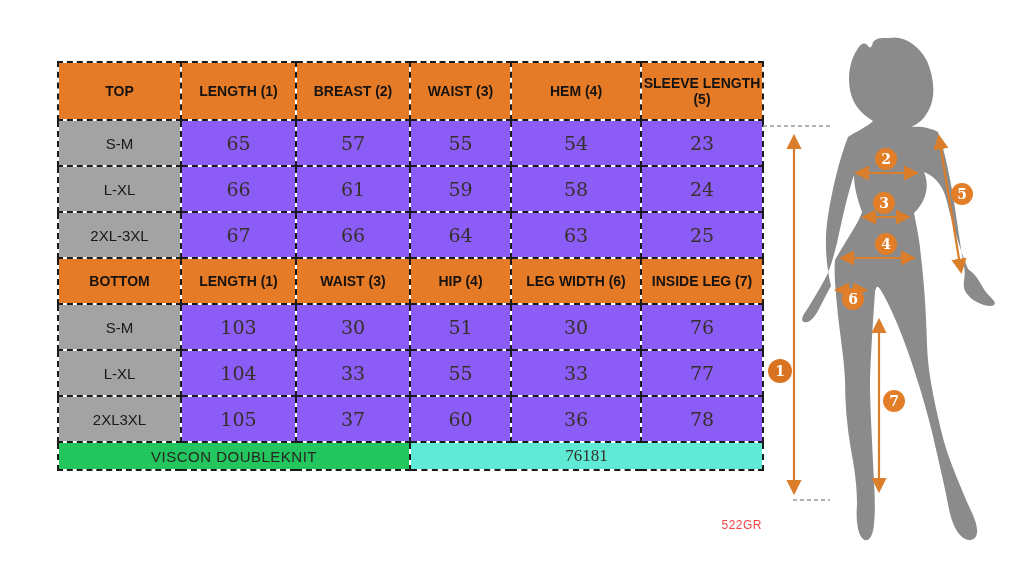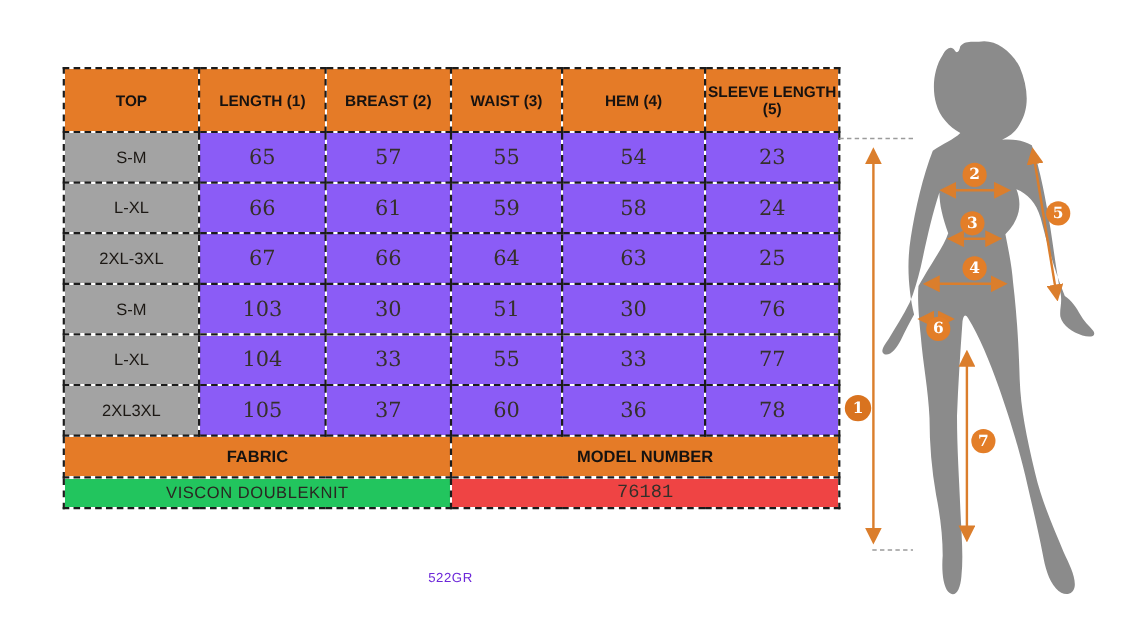--- a/index.html
+++ b/index.html
@@ -25,29 +25,29 @@
   }
   td.vcell{
     background:#8b5cf6;color:#35302a;
     font-family:"DejaVu Serif",serif;font-size:19px;
   }
   td.fab-label{background:#E57B27;color:#161210;font-weight:bold;font-size:15px;}
   td.fab-value{
     background:#22c55e;color:#2a2621;font-size:15px;letter-spacing:.5px;
   }
   td.model-value{
-    background:#ef4444;color:#35302a;font-family:Liberation Mono, monospace;font-size:17px;
+    background:#5eead4;color:#35302a;font-family:Liberation Serif, serif;font-size:17px;
   }
   tr.r-head{height:58px;}
   tr.r-data{height:46px;}
   tr.r-fab{height:38px;}
   tr.r-foot{height:28px;}
   .code-line{
-    position:absolute;left:57px;top:518px;width:705px;text-align:center;
-    font-size:12px;color:#6d28d9;letter-spacing:.5px;
+    position:absolute;left:57px;top:518px;width:705px;text-align:right;
+    font-size:12px;color:#ef4444;letter-spacing:.5px;
   }
   
   .fig-svg{position:absolute;left:0;top:0;width:1024px;height:571px;}
   .badge{
     position:absolute;width:22px;height:22px;border-radius:50%;
     background:#E37E28;color:#ffffff;font-weight:bold;font-size:14px;
     line-height:22px;text-align:center;
     font-family:"DejaVu Serif",serif;
   }
   .badge-lg{width:24px;height:24px;line-height:24px;background:#D9731F;}
@@ -92,20 +92,28 @@
       </tr>
       <tr class="r-data">
         <td class="scell">2XL-3XL</td>
         <td class="vcell">67</td>
         <td class="vcell">66</td>
         <td class="vcell">64</td>
         <td class="vcell">63</td>
         <td class="vcell">25</td>
       </tr>
       <tr class="r-data">
+        <td class="hcell">BOTTOM</td>
+        <td class="hcell">LENGTH (1)</td>
+        <td class="hcell">WAIST (3)</td>
+        <td class="hcell">HIP (4)</td>
+        <td class="hcell">LEG WIDTH (6)</td>
+        <td class="hcell">INSIDE LEG (7)</td>
+      </tr>
+      <tr class="r-data">
         <td class="scell">S-M</td>
         <td class="vcell">103</td>
         <td class="vcell">30</td>
         <td class="vcell">51</td>
         <td class="vcell">30</td>
         <td class="vcell">76</td>
       </tr>
       <tr class="r-data">
         <td class="scell">L-XL</td>
         <td class="vcell">104</td>
@@ -114,24 +122,20 @@
         <td class="vcell">33</td>
         <td class="vcell">77</td>
       </tr>
       <tr class="r-data">
         <td class="scell">2XL3XL</td>
         <td class="vcell">105</td>
         <td class="vcell">37</td>
         <td class="vcell">60</td>
         <td class="vcell">36</td>
         <td class="vcell">78</td>
-      </tr>
-      <tr class="r-fab">
-        <td class="fab-label" colspan="3">FABRIC</td>
-        <td class="fab-label" colspan="3">MODEL NUMBER</td>
       </tr>
       <tr class="r-foot">
         <td class="fab-value" colspan="3">VISCON DOUBLEKNIT</td>
         <td class="model-value" colspan="3">76181</td>
       </tr>
     </tbody>
   </table>
 </div>
 
 <div class="code-line">522GR</div>

